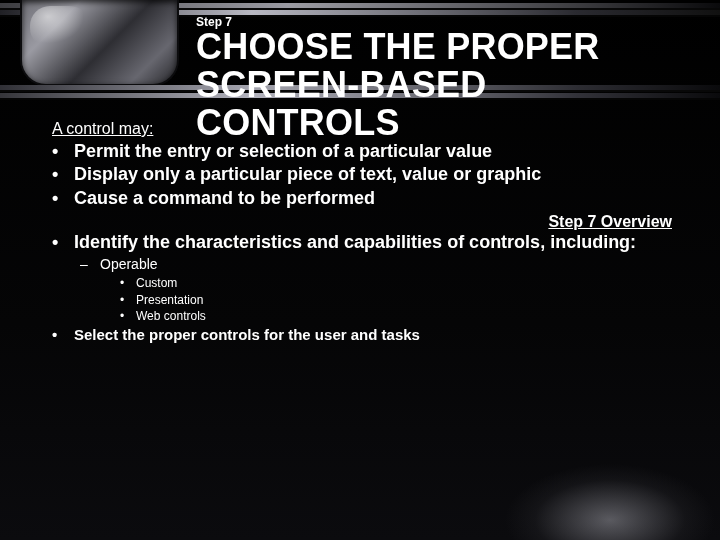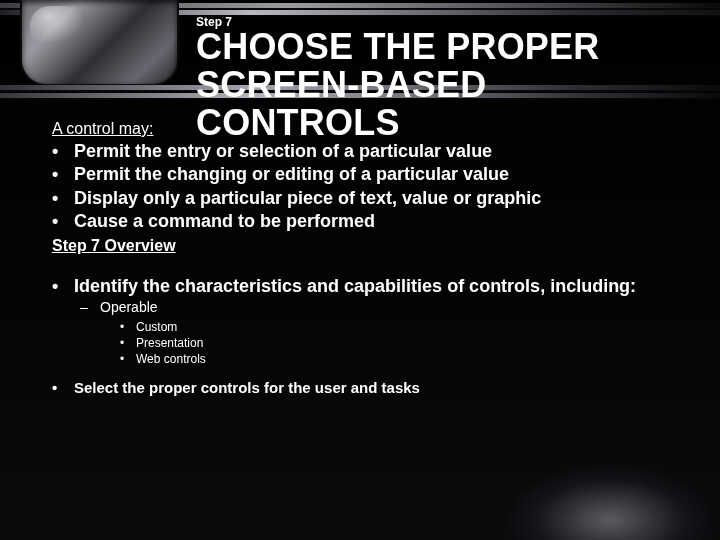--- a/index.html
+++ b/index.html
@@ -102,21 +102,22 @@
     content: "•";
     display: inline-block;
     width: 22px;
     margin-left: 0;
   }
   ul.top > li > span { }
   .subheading {
     font-size: 16px;
     font-weight: bold;
     text-decoration: underline;
-    margin: 3px 0 20px 0;
+    margin: 3px 0 0 0;
+    text-align: right;
   }
   ul.sub1 {
     list-style: none;
     padding: 0;
     margin: 0 0 0 28px;
     font-size: 14px;
     line-height: 1.35;
   }
   ul.sub1 > li::before {
     content: "–";
@@ -131,21 +132,21 @@
     line-height: 1.35;
   }
   ul.sub2 > li::before {
     content: "•";
     display: inline-block;
     width: 16px;
   }
   .final {
     list-style: none;
     padding: 0;
-    margin: 12px 0 0 0;
+    margin: 2px 0 0 0;
     font-size: 15px;
     font-weight: bold;
   }
   .final > li::before {
     content: "•";
     display: inline-block;
     width: 22px;
   }
 </style>
 </head>
@@ -163,21 +164,20 @@
   <div class="strip s4"></div>
   <div class="strip s4b"></div>
 
   <div class="step-label">Step 7</div>
   <div class="title">CHOOSE THE PROPER SCREEN-BASED CONTROLS</div>
 
   <div class="content">
     <div class="heading">A control may:</div>
     <ul class="top">
       <li><span>Permit the entry or selection of a particular value</span></li>
-      <li><span>Permit the changing or editing of a particular value</span></li>
       <li><span>Display only a particular piece of text, value or graphic</span></li>
       <li><span>Cause a command to be performed</span></li>
     </ul>
     <div class="subheading">Step 7 Overview</div>
     <ul class="top">
       <li><span>Identify the characteristics and capabilities of controls, including:</span></li>
     </ul>
     <ul class="sub1">
       <li><span>Operable</span></li>
     </ul>

